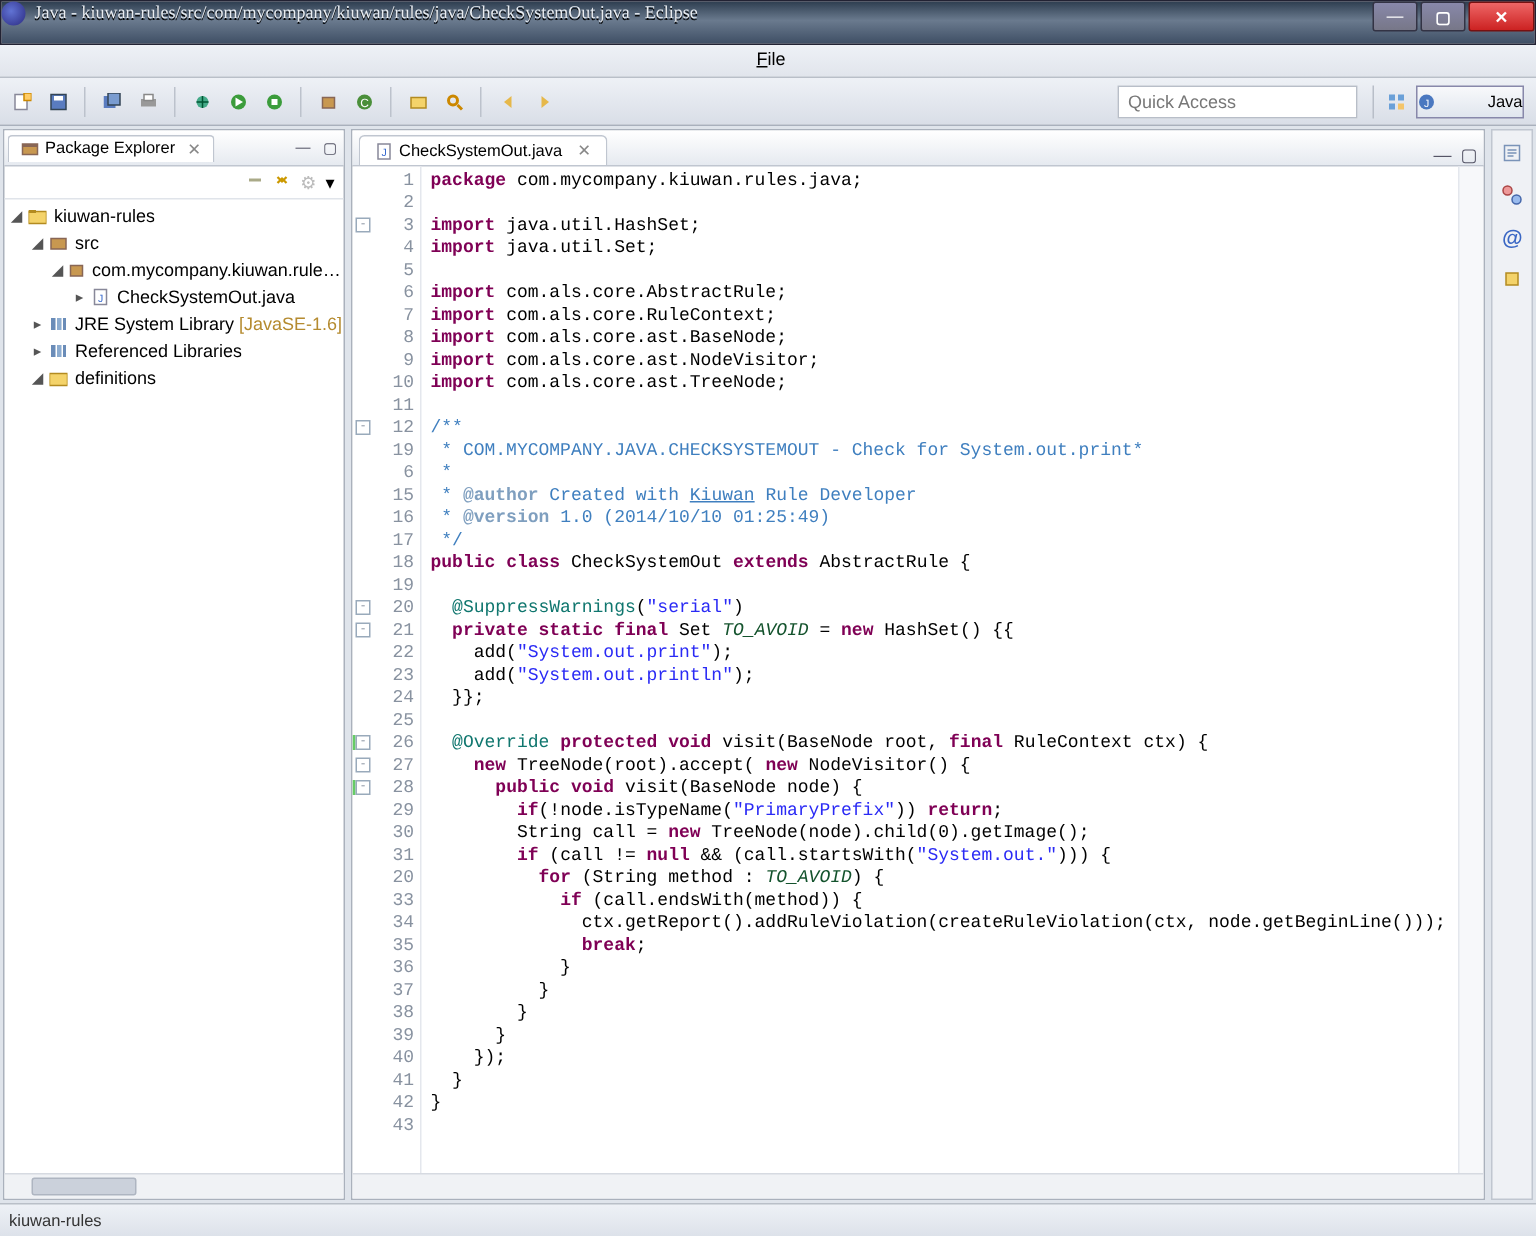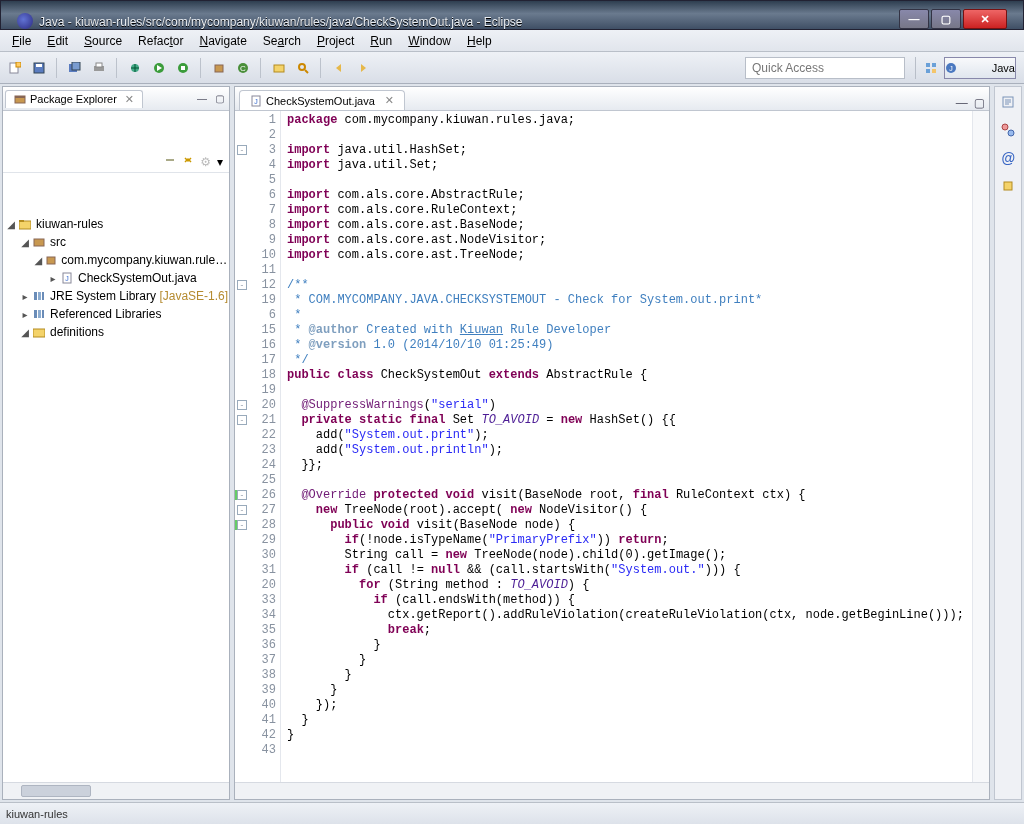--- a/index.html
+++ b/index.html
@@ -1,44 +1,44 @@
 <!DOCTYPE html>
 <html><head>
 <meta charset="utf-8">
 <style>
   * { box-sizing: border-box; margin: 0; padding: 0; }
   html, body { width: 1024px; height: 824px; font-family: "Segoe UI", Tahoma, sans-serif; font-size: 12px; overflow: hidden; }
   body { display: flex; flex-direction: column; background: #eceff4; }
 
   
-  .titlebar { height: 30px; background: linear-gradient(#2e3e50,#6a7a8e 45%,#3f4f65); display: flex; align-items: flex-end; padding: 0 16px; color: #e9edf2; border: 1px solid #223; }
+  .titlebar { height: 30px; background: linear-gradient(#2e3e50,#6a7a8e 45%,#3f4f65); display: flex; align-items: flex-start; padding: 0 0; color: #e9edf2; border: 1px solid #223; font-family: Liberation Serif, serif; }
   .titlebar .icon { width: 16px; height: 16px; background: radial-gradient(circle at 40% 40%,#6173d4,#2b2a81); border-radius: 50%; margin-right: 6px; }
   .titlebar .title { flex: 1; font-size: 12px; text-shadow: 0 1px 0 #000; }
   .winbtns { display: flex; gap: 2px; }
   .winbtn { width: 30px; height: 20px; background: linear-gradient(#88a, #778); border: 1px solid #334; border-radius: 2px; display:flex; align-items:center; justify-content:center; color:#fff; font-weight:bold; font-size:11px;}
   .winbtn.close { width: 44px; background: linear-gradient(#e66, #c22); border-color:#711;}
 
   
-  .menubar { height: 22px; background: linear-gradient(#eef1f6,#e1e5ec); display: flex; align-items: center; border-bottom: 1px solid #b9bfc8; padding-left: 4px; }
+  .menubar { height: 22px; background: linear-gradient(#eef1f6,#e1e5ec); display: flex; align-items: center; border-bottom: 1px solid #b9bfc8; padding-left: 4px; flex-direction: column; }
   .menubar .mitem { padding: 2px 8px; cursor: default; }
   .menubar .mitem span.u { text-decoration: underline; }
 
   
   .toolbar { height: 32px; background: linear-gradient(#eef1f6,#d9dee7); display: flex; align-items: center; border-bottom: 1px solid #a9b0bc; padding: 0 4px; gap: 2px; }
   .tbtn { width: 22px; height: 22px; display:flex; align-items:center; justify-content:center; border-radius:2px;}
   .tsep { width: 2px; height: 20px; border-left: 1px solid #bcc2cc; margin: 0 4px;}
   .tspacer { flex:1; }
   .quickaccess { width: 160px; height: 22px; border:1px solid #b8bec8; background:#fff; color:#777; display:flex; align-items:center; padding:0 6px; margin-right:8px;}
   .persp { display:flex; gap:2px; padding:0 4px; border-left:1px solid #b8bec8;}
   .persp .pbtn{ width:22px;height:22px;display:flex;align-items:center;justify-content:center;}
   .persp .javaP{ width:72px;height:22px;border:1px solid #88a;background:linear-gradient(#f8f9fb,#e0e6ee);display:flex;align-items:center;justify-content:space-between;gap:4px;font-size:11px;}
 
   
   .workspace { flex:1; display: flex; overflow:hidden; background: #dfe4eb; padding:2px;}
-  .leftpane { width: 228px; display:flex; flex-direction:column; background:#fff; border:1px solid #aab1bc;gap:40px;}
+  .leftpane { width: 228px; display:flex; flex-direction:column; background:#fff; border:1px solid #aab1bc;}
   .viewtabs { height: 24px; display:flex; align-items:center; background:linear-gradient(#fff,#e6eaf0); border-bottom:1px solid #c0c6d0; padding:0 2px;}
   .viewtab { display:flex; align-items:center; gap:4px; padding:2px 8px; background:#fff; border:1px solid #c0c6d0; border-bottom:none; border-radius:3px 3px 0 0; font-size:11px;}
   .viewctrls { margin-left:auto; display:flex; gap:4px;}
   .viewctrls .ctl{width:14px;height:14px;display:flex;align-items:center;justify-content:center;font-size:10px;color:#556;}
   .mini-toolbar{height:22px;display:flex;align-items:center;justify-content:flex-end;gap:6px;padding:0 6px;border-bottom:1px solid #e0e4ea;}
   .tree { flex:1; overflow:hidden; font-size:12px; padding:2px 0 0 2px;}
   .trow { display:flex; align-items:center; height:18px; white-space:nowrap; overflow:hidden; }
   .twist { width:12px; text-align:center; color:#555; font-size:10px; }
   .ticon { width:16px; height:16px; margin-right:3px; display:inline-flex; align-items:center; justify-content:center;}
   .tlabel { overflow:hidden; text-overflow:ellipsis; }
@@ -56,22 +56,22 @@
   .editor{flex:1;display:flex;overflow:hidden;font-family:Consolas, "Courier New", monospace;font-size:12px;line-height:15px;}
   .gutter{width:46px;background:#fff;border-right:1px solid #e4e7ed;color:#8892a0;text-align:right;padding:2px 4px 2px 0;position:relative;}
   .gutter .gl{height:15px;position:relative;}
   .gutter .mark{position:absolute;left:2px;top:2px;width:10px;height:10px;}
   .code{flex:1;padding:2px 6px 0 6px;white-space:pre;overflow-x:auto;}
   .code .cl{height:15px;}
   .kw{color:#7f0055;font-weight:bold;}
   .str{color:#2a2af5;}
   .cm{color:#3f7fbf;}
   .cmtag{color:#7f9fbf;}
-  .ann{color:#701a75;}
-  .fld{color:#4c1d95;font-style:italic;}
+  .ann{color:#0f766e;}
+  .fld{color:#14532d;font-style:italic;}
   .vscroll{width:17px;background:#f7f8fa;border-left:1px solid #e4e7ed;}
   .edhscroll{height:17px;background:#f0f2f5;border-top:1px solid #d6dae1;}
 
   
   .rightpane{width:28px;background:#eff1f5;border:1px solid #c0c6d0;margin-left:4px;display:flex;flex-direction:column;align-items:center;padding-top:6px;gap:10px;}
   .rightpane .ric{width:18px;height:18px;display:flex;align-items:center;justify-content:center;font-size:14px;}
 
   
   .statusbar { height: 22px; background: linear-gradient(#eef1f6,#dde2ea); border-top: 1px solid #b9bfc8; display:flex; align-items:center; padding:0 6px; font-size:11px; color:#333;}
 

